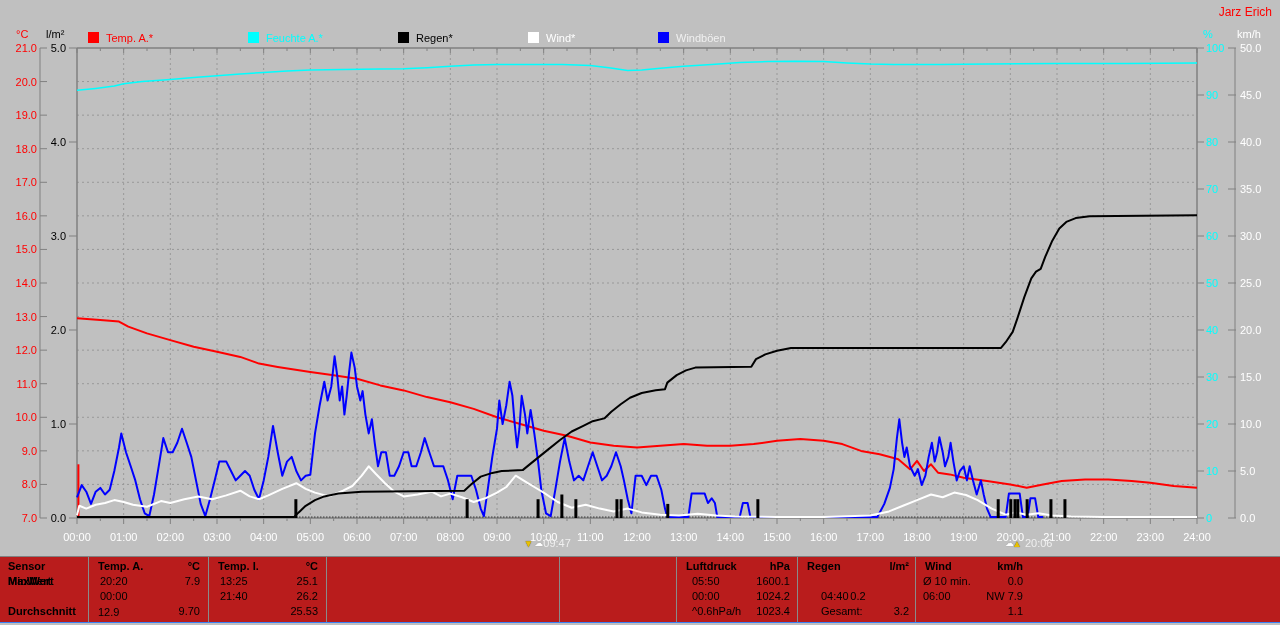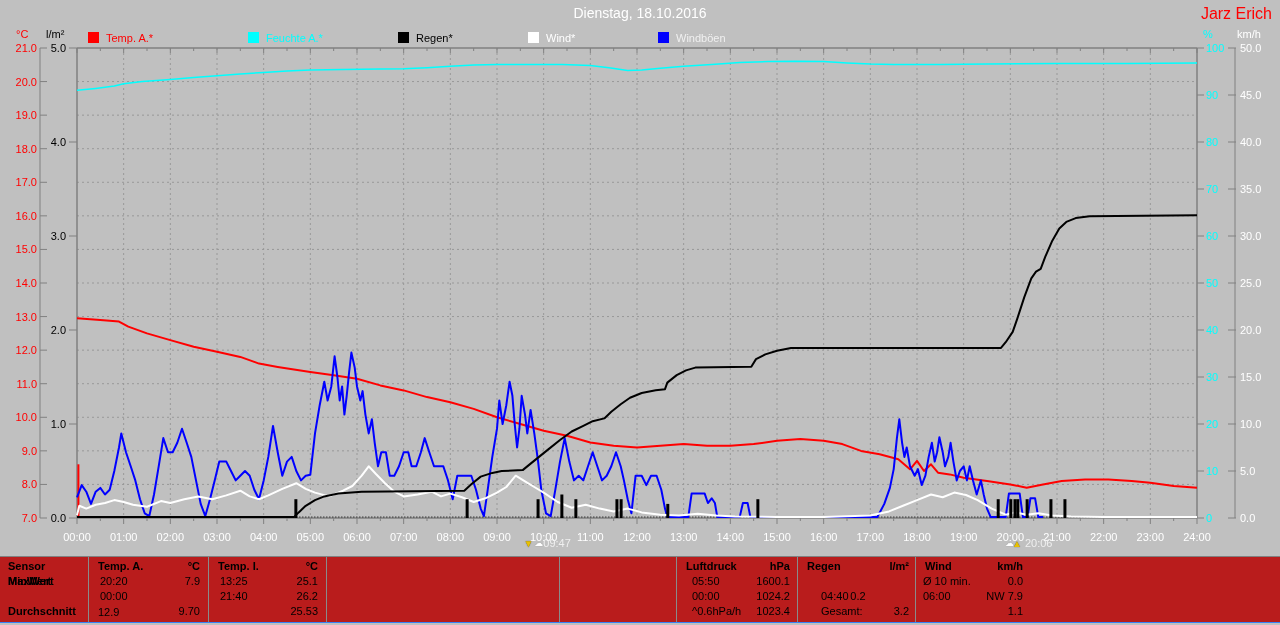--- a/index.html
+++ b/index.html
@@ -1,39 +1,38 @@
 <!DOCTYPE html>
 <html><head>
 <meta charset="utf-8">
 <style>
   html,body{margin:0;padding:0;background:#555;}
   #root{position:relative;width:1280px;height:625px;background:#c0c0c0;
         font-family:"Liberation Sans",sans-serif;overflow:hidden;}
   .abs{position:absolute;}
   #title{top:5px;left:0;width:100%;text-align:center;color:#ffffff;font-size:14px;}
-  #author{top:5px;right:8px;color:#ff0000;font-size:16px;}
+  #author{top:5px;right:8px;color:#ff0000;font-size:12px;}
   .axh{font-size:11px;}
   .leg-item{position:absolute;top:31px;height:13px;display:flex;align-items:center;font-size:11px;white-space:nowrap;}
   .leg-sq{width:11px;height:11px;margin-right:7px;flex:0 0 auto;}
   #chart-svg{position:absolute;left:0;top:0;}
   #chart-svg text{font-family:"Liberation Sans",sans-serif;font-size:11px;}
   .marker{position:absolute;display:flex;align-items:center;font-size:11px;color:#efefef;white-space:nowrap;}
   .mk-cloud{color:#ffffff;font-size:9px;margin-right:-2px;text-shadow:0 0 1px #777;}
   .mk-arrow{color:#e8c000;font-size:10px;text-shadow:0 0 1px #333;margin-right:1px;}
   #infotable{left:0;top:556px;width:1280px;height:65px;background:#b91c1c;
              border-top:1px solid #808080;border-bottom:1px solid #3b82f6;font-size:11px;color:#000;}
   .tcell{position:absolute;white-space:nowrap;}
   .tbold{font-weight:bold;}
   .tsep{position:absolute;top:0;width:1px;height:65px;background:#8a8a8a;}
 </style>
 </head>
 <body>
 
 <div id="root">
-  <div id="title" class="abs">Dienstag, 18.10.2016</div>
   <div id="author" class="abs">Jarz Erich</div>
 
   <div class="abs axh" style="left:16px;top:28px;color:#ff0000;">°C</div>
   <div class="abs axh" style="left:46px;top:28px;color:#000000;">l/m²</div>
   <div class="abs axh" style="left:1203px;top:28px;color:#00ffff;">%</div>
   <div class="abs axh" style="left:1237px;top:28px;color:#ffffff;">km/h</div>
 
   <div id="legend">
       <div class="leg-item" style="left: 88px;">
         <span class="leg-sq" style="background:#ff0000"></span>

